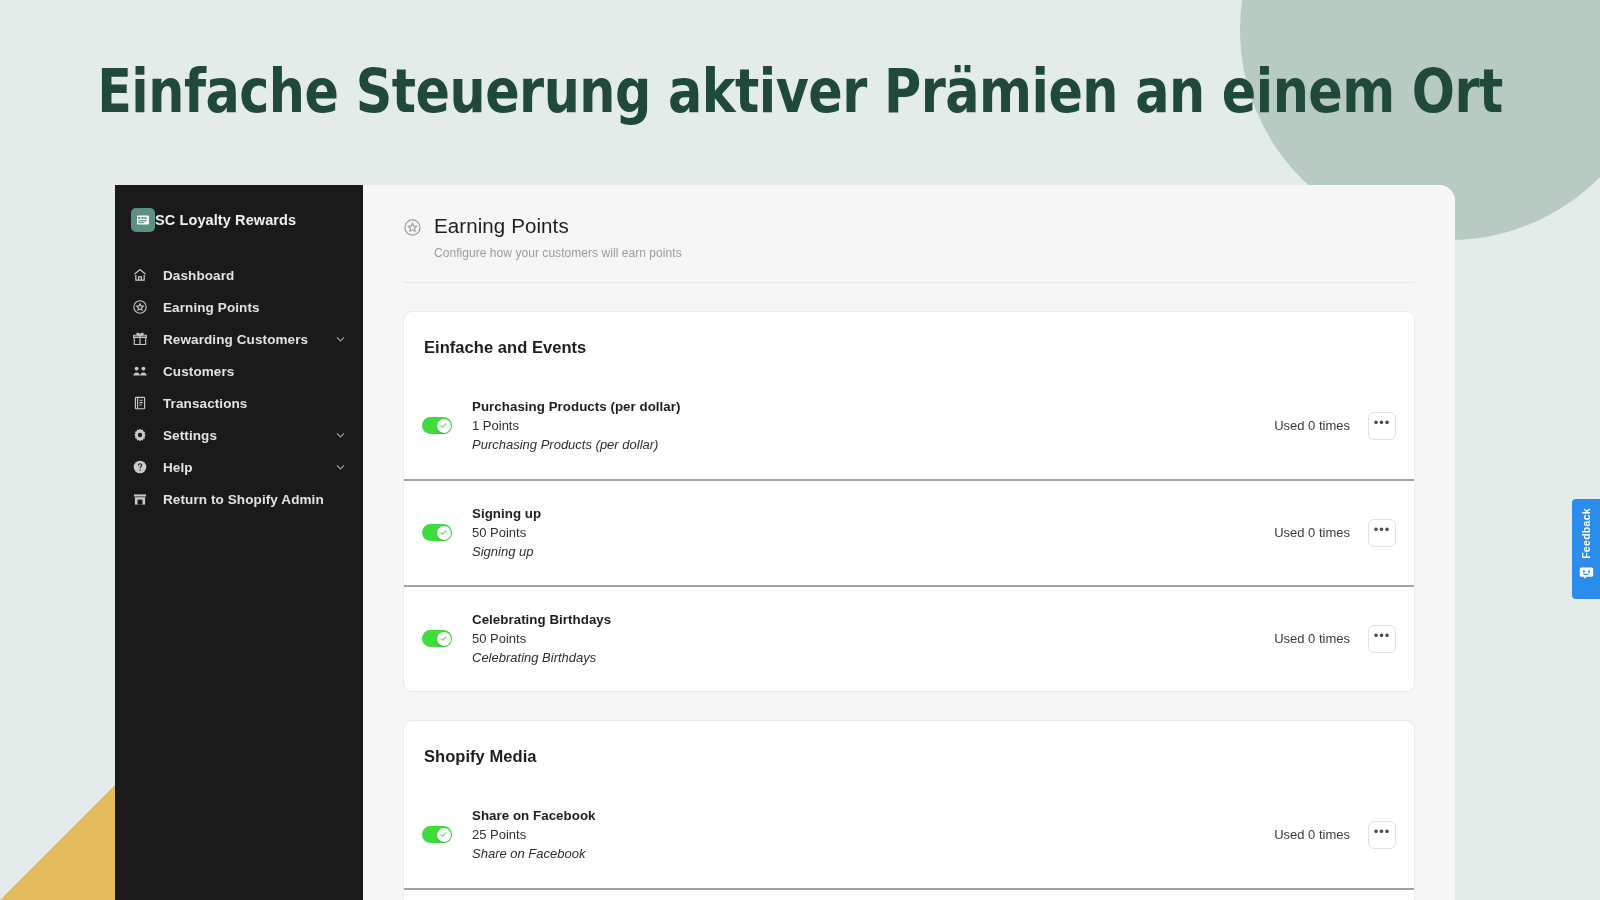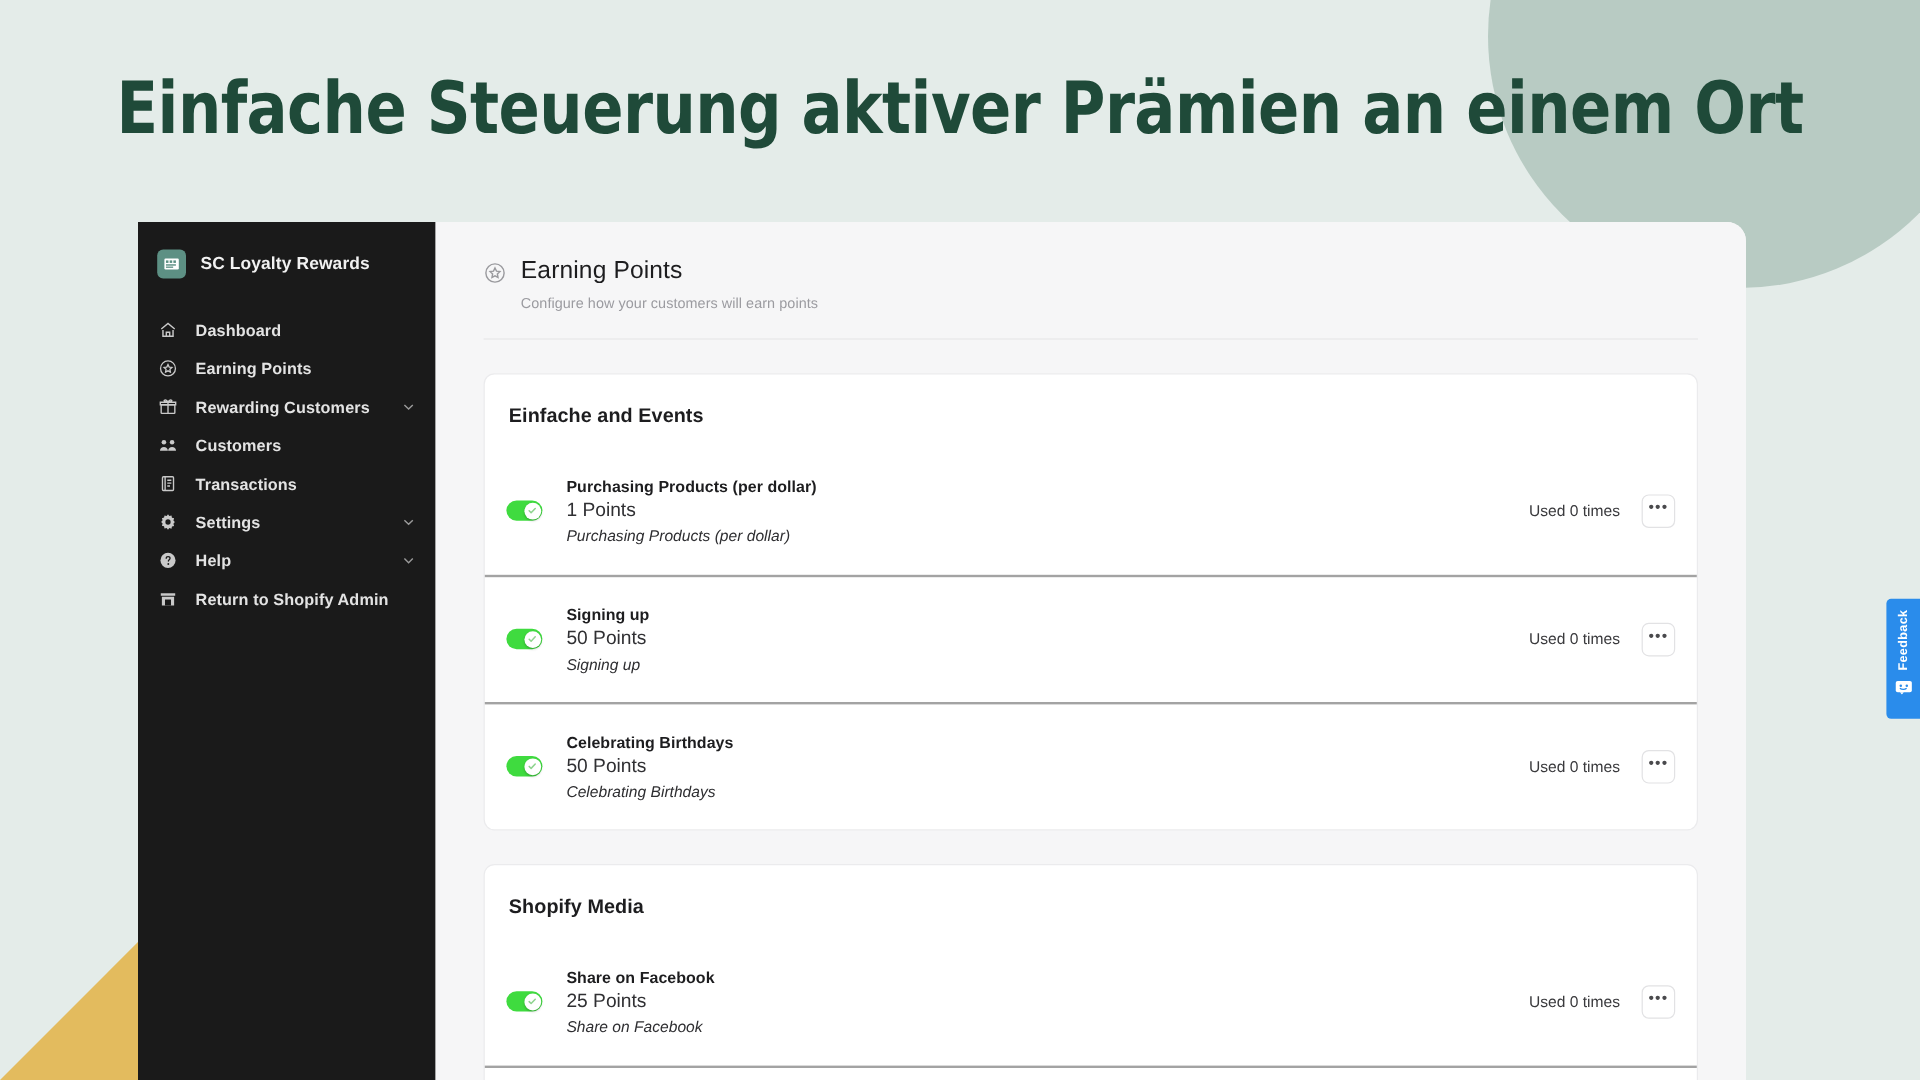--- a/index.html
+++ b/index.html
@@ -48,21 +48,21 @@
   }
 
   
   .sidebar {
     width: 248px; flex: 0 0 248px;
     background: #1a1a1a;
     padding-top: 8px;
     position: relative;
   }
   .brand {
-    display: flex; align-items: center; gap: 12px;
+    display: flex; align-items: center; 
     padding: 10px 16px 0 16px;
     height: 44px;
   }
   .brand-logo {
     width: 24px; height: 24px; border-radius: 5px;
     background: #5d9084;
     display: flex; align-items: center; justify-content: center;
     flex: 0 0 24px;
   }
   .brand-logo svg { display: block; }
@@ -136,21 +136,21 @@
   .toggle .knob {
     position: absolute; right: 1.5px; top: 1.5px;
     width: 14px; height: 14px; border-radius: 50%;
     background: #ffffff;
     display: flex; align-items: center; justify-content: center;
     box-shadow: 0 1px 2px rgba(0,0,0,.25);
   }
   .toggle .knob svg { display: block; }
   .row-texts { flex: 1 1 auto; min-width: 0; }
   .row-name { font-size: 13.3px; font-weight: 700; color: #1d1d1f; letter-spacing: .05px; }
-  .row-points { font-size: 16px; color: #303033; margin-top: 4px; }
+  .row-points { font-size: 13px; color: #303033; margin-top: 4px; }
   .row-desc { font-size: 13px; color: #2e2e31; font-style: italic; margin-top: 4px; }
   .row-used { font-size: 13px; color: #3a3a3d; white-space: nowrap; margin-right: 18px; }
   .row-menu {
     width: 28px; height: 28px; border-radius: 6px;
     border: 1px solid #e2e2e4; background: #fff;
     display: flex; align-items: center; justify-content: center;
     cursor: pointer; flex: 0 0 28px;
     color: #4a4a4d; font-size: 13px; letter-spacing: 1px; line-height: 0;
     padding-bottom: 5px;
   }

